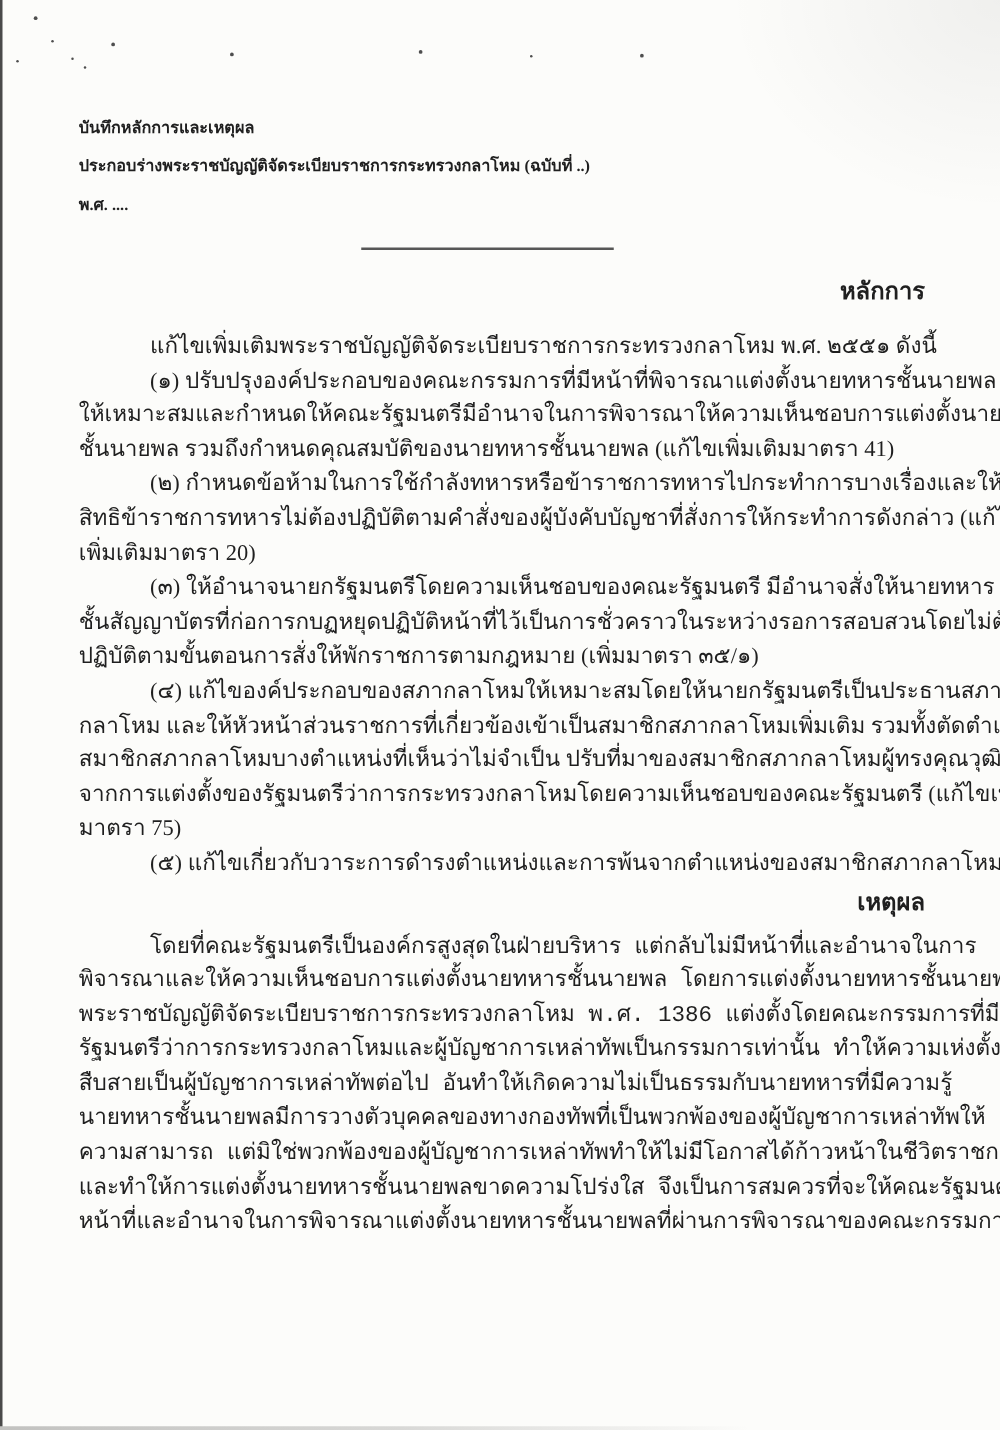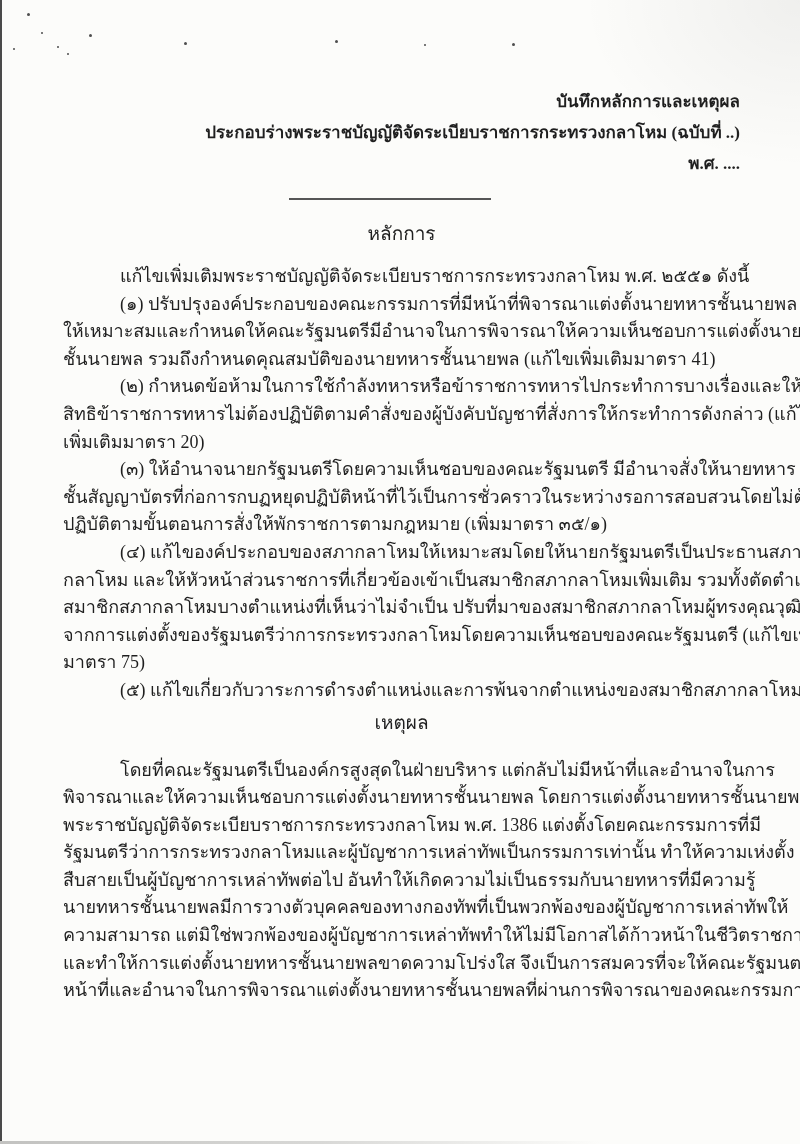--- a/index.html
+++ b/index.html
@@ -21,26 +21,26 @@
   .speck { position: absolute; background: #4e4e4e; border-radius: 50%; }
 
   .content {
     position: absolute;
     left: 63px;
     top: 86px;
     width: 677px;
     font-size: 18px;
     line-height: 27.6px;
   }
-  .title-block { text-align: right; font-weight: bold; font-size: 17px; line-height: 31px; }
+  .title-block { text-align: left; font-weight: bold; font-size: 13px; line-height: 31px; }
   .title-divider { height: 2px; background: #565656; width: 202px; margin: 19px 0 0 226px; }
-  .sec-heading { text-align: center; font-weight: normal; font-size: 19px; line-height: 28px; margin-top: 20px; }
+  .sec-heading { text-align: right; font-weight: bold; font-size: 19px; line-height: 28px; margin-top: 20px; }
   .sec-heading.rationale { margin-top: 4px; }
   .body-text { margin-top: 15px; }
-  .body-text.rationale { margin-top: 20px; }
+  .body-text.rationale { margin-top: 8px; font-family: Liberation Mono, monospace; }
   .para { margin: 0; }
   .ln { text-align: justify; text-align-last: justify; white-space: nowrap; }
   .ln.first { padding-left: 57px; }
   .ln.end { text-align-last: left; }
 </style>
 </head>
 <body>
 
 <div class="page">
 

